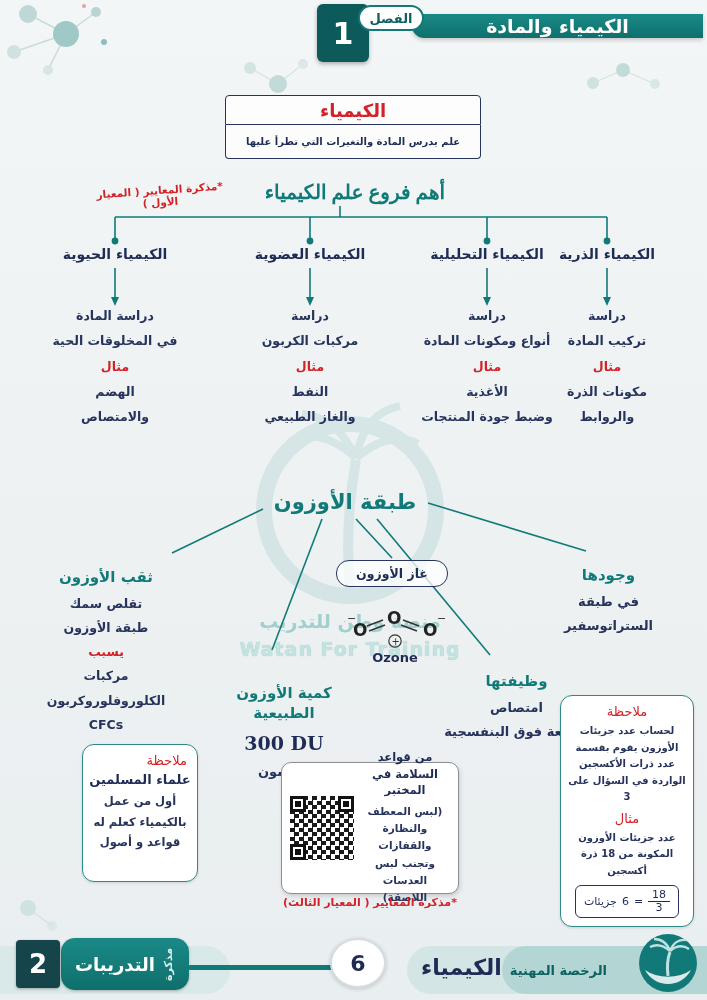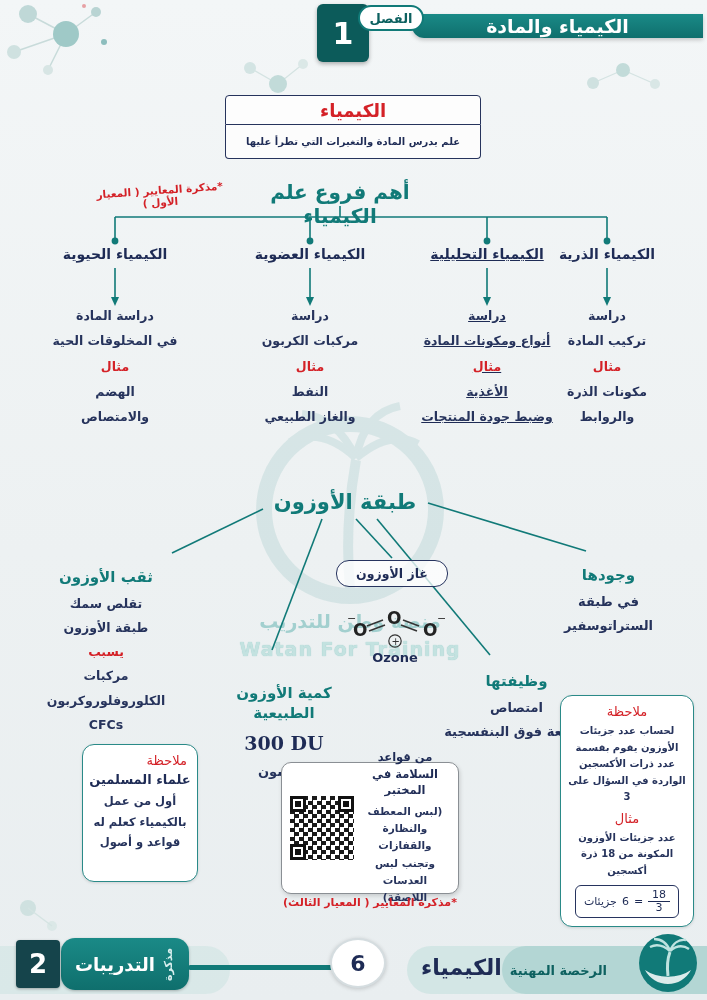--- a/index.html
+++ b/index.html
@@ -29,26 +29,26 @@
 
   
   .intro { position:absolute; left:225px; top:95px; width:256px; z-index:2; direction:rtl; }
   .intro-title { border:1.6px solid #26335c; border-radius:4px 4px 0 0; background:#fdfdfd;
     height:30px; display:grid; place-items:center; color:#d42127; font-size:18px; font-weight:bold; }
   .intro-def { border:1.6px solid #26335c; border-top:none; border-radius:0 0 4px 4px; background:#fcfcfc;
     height:34px; display:grid; place-items:center; font-size:10px; font-weight:bold; white-space:nowrap; }
 
   
   .branches-heading { position:absolute; left:235px; top:180px; width:210px; z-index:2;
-    text-align:center; color:#117a78; font-size:20px; font-weight:bold; direction:rtl; }
+    text-align:right; color:#117a78; font-size:20px; font-weight:bold; direction:rtl;font-family:Liberation Serif, serif; }
   .standards-note-1 { position:absolute; left:85px; top:184px; width:150px; z-index:2;
     transform:rotate(-4deg); color:#d42127; font-size:10.5px; font-weight:bold; text-align:center; direction:rtl; }
   .branch { position:absolute; top:246px; width:150px; z-index:2; direction:rtl;
     display:flex; flex-direction:column; align-items:center; text-align:center; }
-  .bx0 { left:40px; } .bx1 { left:235px; } .bx2 { left:412px;text-decoration:underline; } .bx3 { left:532px; }
+  .bx0 { left:40px; } .bx1 { left:235px; } .bx2 { left:412px; } .bx3 { left:532px; }
   .branch-name { font-size:14px; font-weight:bold; color:#1e2b55; }
   .branch-body { margin-top:46px; display:flex; flex-direction:column; gap:9px;
     font-size:12.5px; font-weight:600; color:#26335c; line-height:1.3; }
   .red { color:#d42127 !important; font-weight:bold; }
 
   
   .ozone-heading { position:absolute; left:252px; top:490px; width:186px; z-index:2;
     text-align:center; color:#117a78; font-size:21px; font-weight:bold; direction:rtl; }
   .gas-box { position:absolute; left:336px; top:560px; width:112px; height:27px; z-index:2;
     border:1.3px solid #27345f; border-radius:13px; background:rgba(255,255,255,.75);

